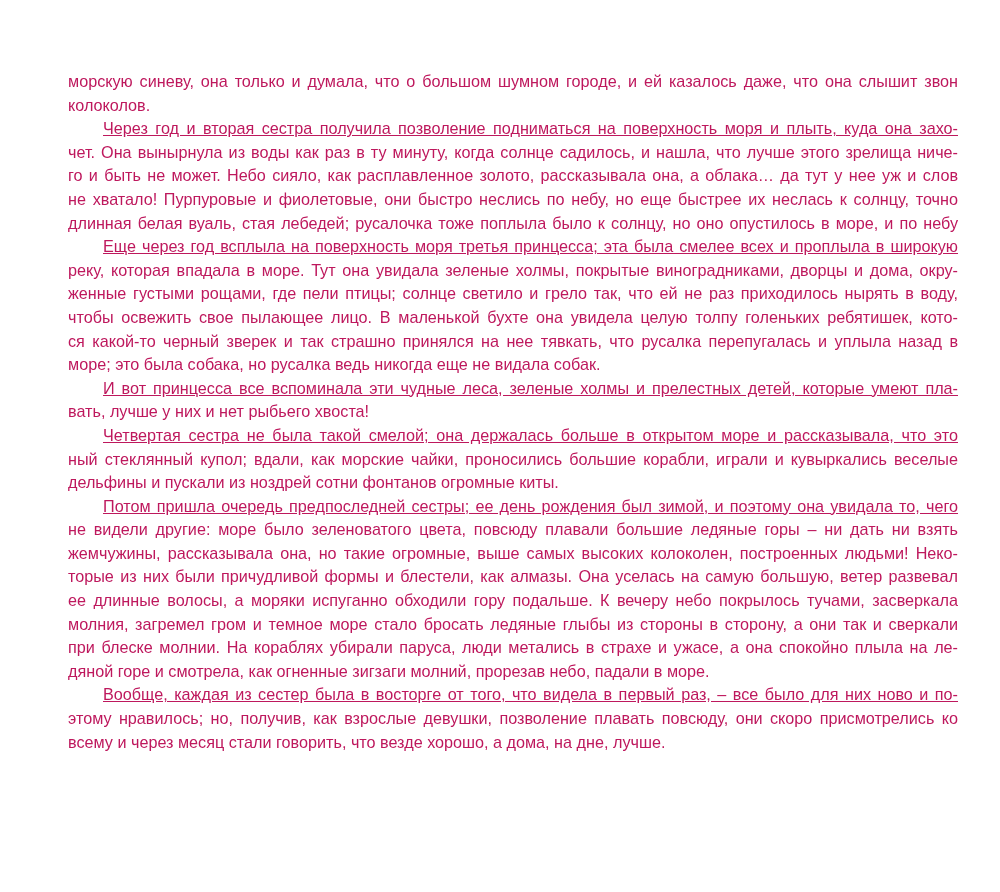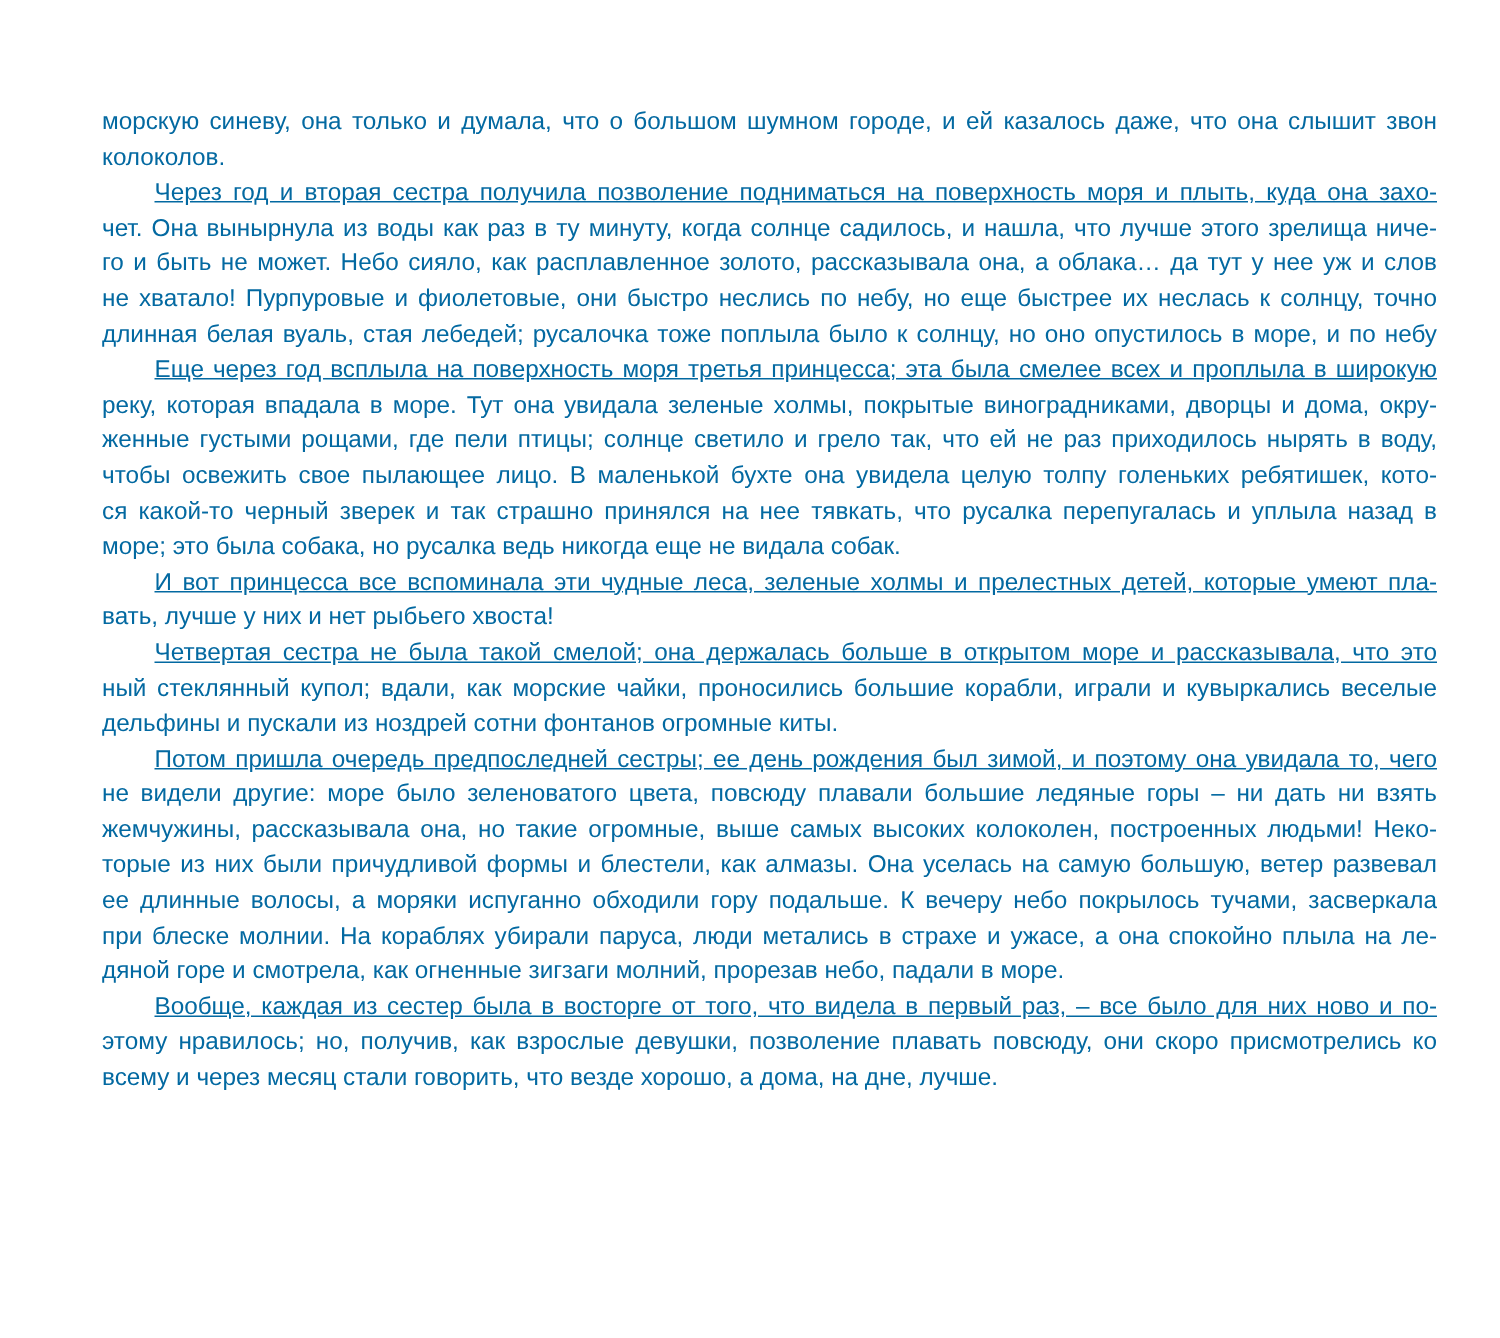--- a/index.html
+++ b/index.html
@@ -5,21 +5,21 @@
   html, body { margin: 0; padding: 0; background: #ffffff; }
   body { width: 1000px; height: 892px; overflow: hidden; position: relative; }
   .page {
     position: absolute;
     left: 68px;
     top: 70px;
     width: 890px;
     font-family: "Liberation Sans", sans-serif;
     font-size: 16.2px;
     line-height: 23.6px;
-    color: #0369a1;
+    color: #be185d;
   }
   .line {
     display: block;
     white-space: nowrap;
     text-align: justify;
     text-align-last: justify;
     height: 23.6px;
     overflow: hidden;
   }
   .line.last { text-align-last: left; }
@@ -62,20 +62,21 @@
     <span class="line">ный стеклянный купол; вдали, как морские чайки, проносились большие корабли, играли и кувыркались веселые</span>
     <span class="line last">дельфины и пускали из ноздрей сотни фонтанов огромные киты.</span>
   </div>
 
   <div>
     <span class="line indent">Потом пришла очередь предпоследней сестры; ее день рождения был зимой, и поэтому она увидала то, чего</span>
     <span class="line">не видели другие: море было зеленоватого цвета, повсюду плавали большие ледяные горы – ни дать ни взять</span>
     <span class="line">жемчужины, рассказывала она, но такие огромные, выше самых высоких колоколен, построенных людьми! Неко-</span>
     <span class="line">торые из них были причудливой формы и блестели, как алмазы. Она уселась на самую большую, ветер развевал</span>
     <span class="line">ее длинные волосы, а моряки испуганно обходили гору подальше. К вечеру небо покрылось тучами, засверкала</span>
+    <span class="line">молния, загремел гром и темное море стало бросать ледяные глыбы из стороны в сторону, а они так и сверкали</span>
     <span class="line">при блеске молнии. На кораблях убирали паруса, люди метались в страхе и ужасе, а она спокойно плыла на ле-</span>
     <span class="line last">дяной горе и смотрела, как огненные зигзаги молний, прорезав небо, падали в море.</span>
   </div>
 
   <div>
     <span class="line indent">Вообще, каждая из сестер была в восторге от того, что видела в первый раз, – все было для них ново и по-</span>
     <span class="line">этому нравилось; но, получив, как взрослые девушки, позволение плавать повсюду, они скоро присмотрелись ко</span>
     <span class="line last">всему и через месяц стали говорить, что везде хорошо, а дома, на дне, лучше.</span>
   </div>
 </div>

